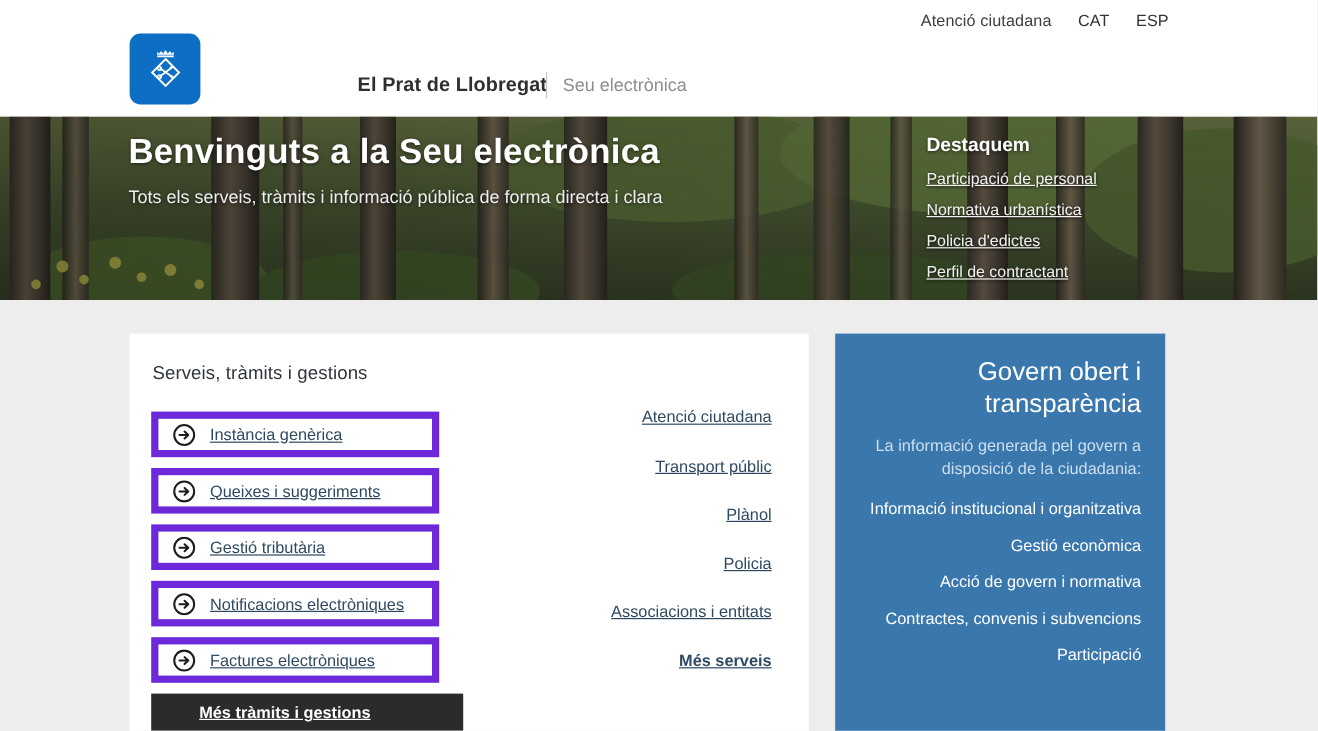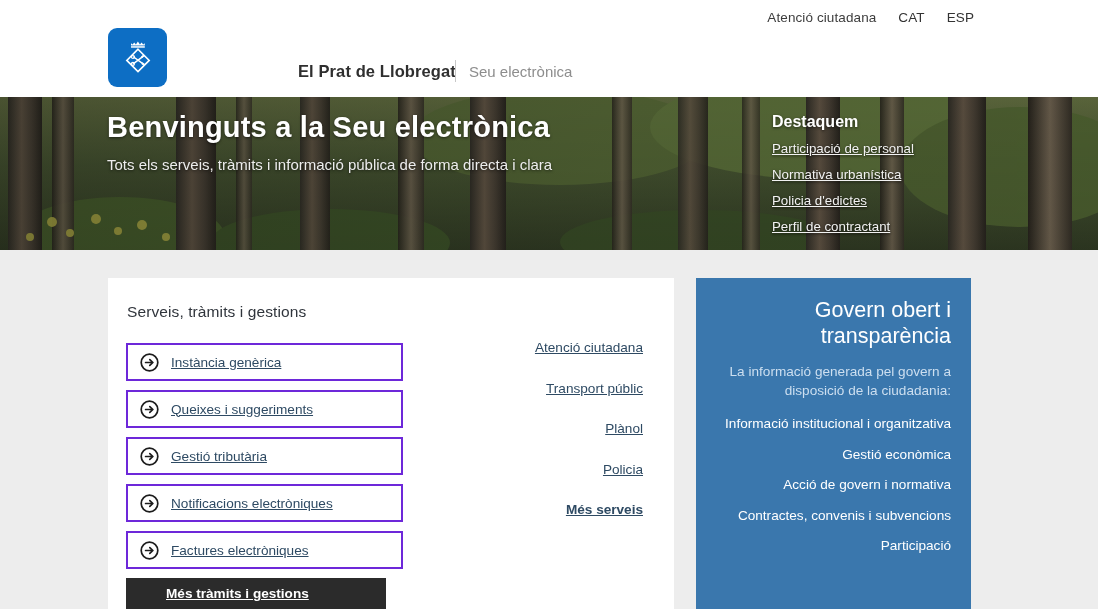--- a/index.html
+++ b/index.html
@@ -138,22 +138,22 @@
     background: #ffffff;
   }
   .services-title {
     position: absolute; left: 19px; top: 25px;
     font-size: 15.5px; color: #30353c; font-weight: normal;
     letter-spacing: 0.1px;
   }
 
   .service-list { position: absolute; left: 18px; top: 65px; width: 260px; }
   .service-item {
-    width: 277px; height: 38px;
-    border: 2px solid #6d28d9;
+    width: 240px; height: 38px;
+    border: 6px solid #6d28d9;
     margin-bottom: 9px;
     display: flex; align-items: center;
     background: #fff; cursor: pointer;
   }
   .service-item .arrow-ico {
     margin-left: 12px; margin-right: 12px;
     width: 19px; height: 19px; flex: none;
     display: flex; align-items: center; justify-content: center;
   }
   .service-item a {
@@ -393,20 +393,21 @@
 
       <div class="more-bar">
         <a href="#">Més tràmits i gestions</a>
       </div>
 
       <div class="links-col">
         <a href="#">Atenció ciutadana</a>
         <a href="#">Transport públic</a>
         <a href="#">Plànol</a>
         <a href="#">Policia</a>
+        <a href="#">Associacions i entitats</a>
         <a href="#" class="strong">Més serveis</a>
       </div>
     </section>
 
     <aside class="gov-panel">
       <h2>Govern obert i transparència</h2>
       <p class="gov-lead">La informació generada pel govern a disposició de la ciudadania:</p>
 
       <a href="#" class="gov-link">Informació institucional i organitzativa</a>
       <a href="#" class="gov-link">Gestió econòmica</a>

